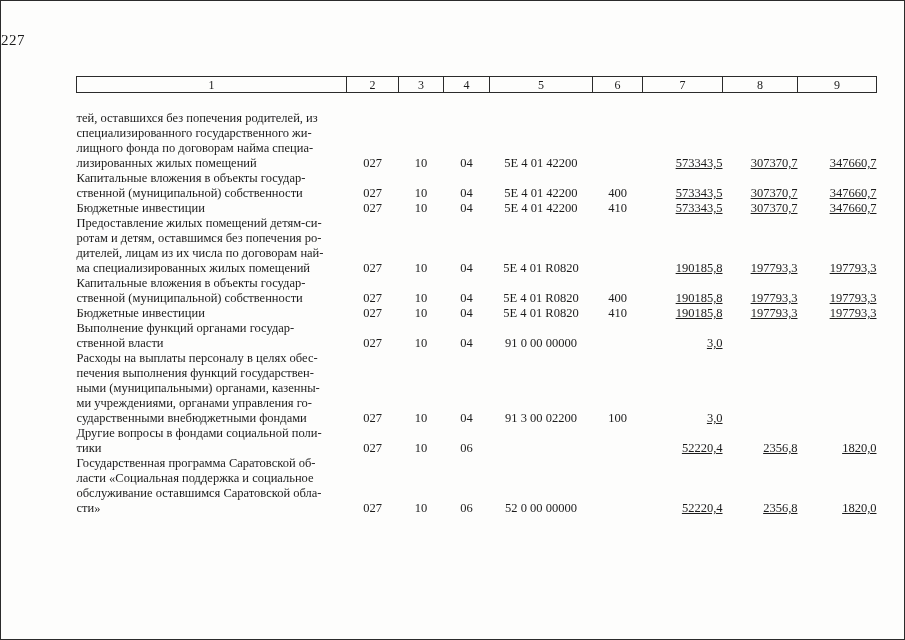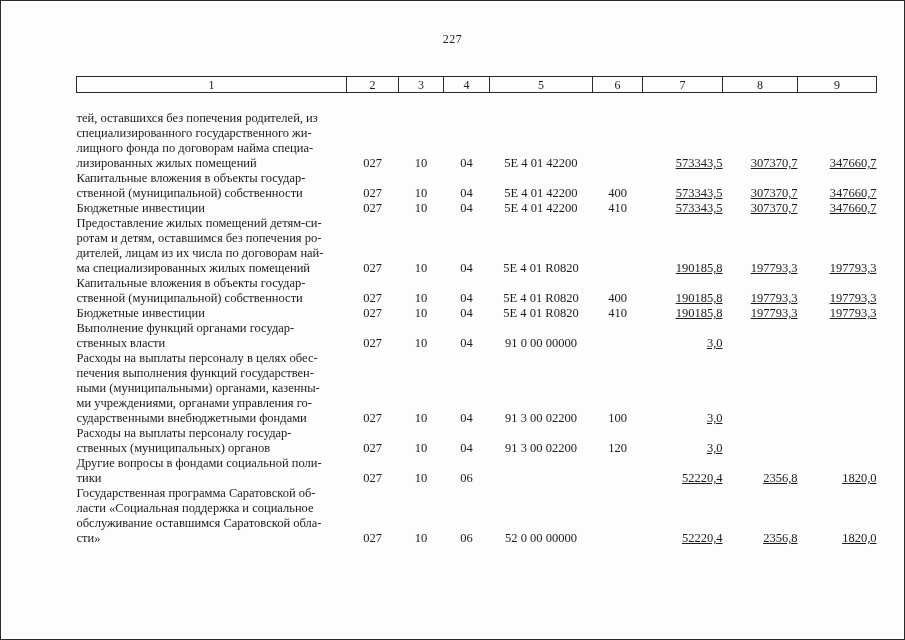--- a/index.html
+++ b/index.html
@@ -15,22 +15,22 @@
     background: #fdfdfc;
     border: 1px solid #2b2b2b;
     overflow: hidden;
     color: #1c1c1c;
   }
   .page-number {
     position: absolute;
     top: 31px;
     left: 0;
     width: 100%;
-    text-align: center;
-    font-size: 12px;
+    text-align: left;
+    font-size: 15px;
     letter-spacing: 0.5px;
   }
   table.budget {
     position: absolute;
     left: 75px;
     top: 75px;
     width: 800px;
     border-collapse: collapse;
     table-layout: fixed;
     font-size: 12.5px;
@@ -168,21 +168,21 @@
     <td class="c-center">04</td>
     <td class="c-center">5Е 4 01 R0820</td>
     <td class="c-center">410</td>
     <td class="c-num">190185,8</td>
     <td class="c-num">197793,3</td>
     <td class="c-num">197793,3</td>
   </tr>
 
   <tr>
     <td class="c-name">Выполнение функций органами государ-
-ственных власти</td>
+ственной власти</td>
     <td class="c-center">027</td>
     <td class="c-center">10</td>
     <td class="c-center">04</td>
     <td class="c-center">91 0 00 00000</td>
     <td class="c-center"></td>
     <td class="c-num">3,0</td>
     <td class="c-num"></td>
     <td class="c-num"></td>
   </tr>
 
@@ -197,32 +197,20 @@
     <td class="c-center">027</td>
     <td class="c-center">10</td>
     <td class="c-center">04</td>
     <td class="c-center">91 3 00 02200</td>
     <td class="c-center">100</td>
     <td class="c-num">3,0</td>
     <td class="c-num"></td>
     <td class="c-num"></td>
   </tr>
 
-  <tr>
-    <td class="c-name">Расходы на выплаты персоналу государ-
-ственных (муниципальных) органов</td>
-    <td class="c-center">027</td>
-    <td class="c-center">10</td>
-    <td class="c-center">04</td>
-    <td class="c-center">91 3 00 02200</td>
-    <td class="c-center">120</td>
-    <td class="c-num">3,0</td>
-    <td class="c-num"></td>
-    <td class="c-num"></td>
-  </tr>
 
   <tr>
     <td class="c-name">Другие вопросы в фондами социальной поли-
 тики</td>
     <td class="c-center">027</td>
     <td class="c-center">10</td>
     <td class="c-center">06</td>
     <td class="c-center"></td>
     <td class="c-center"></td>
     <td class="c-num">52220,4</td>

